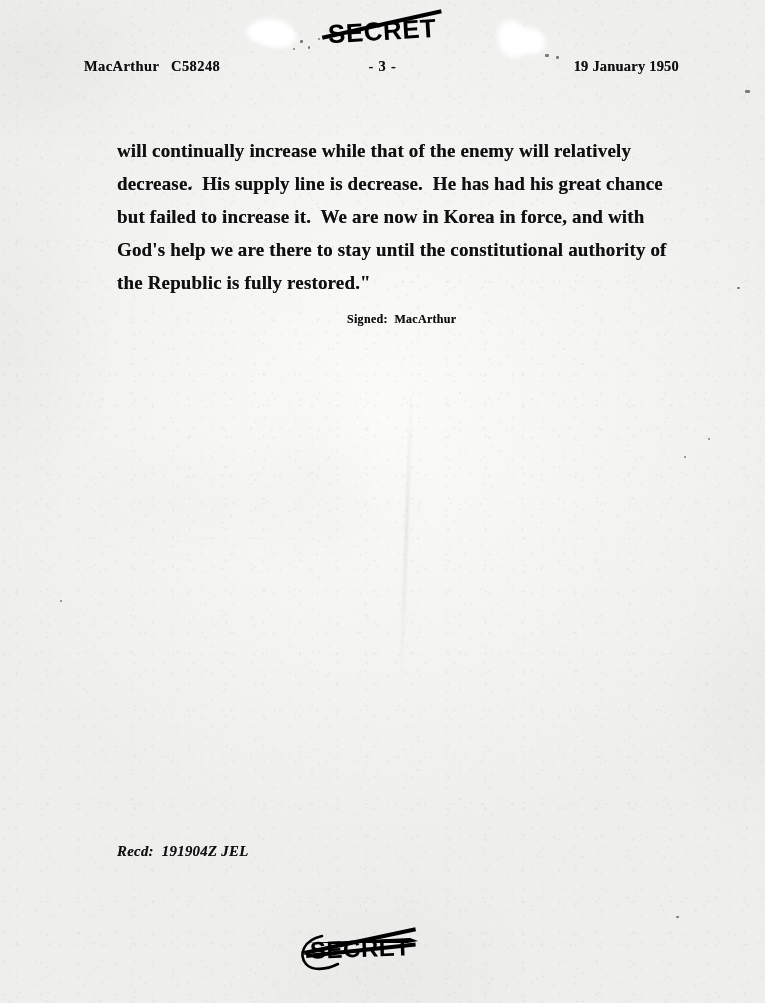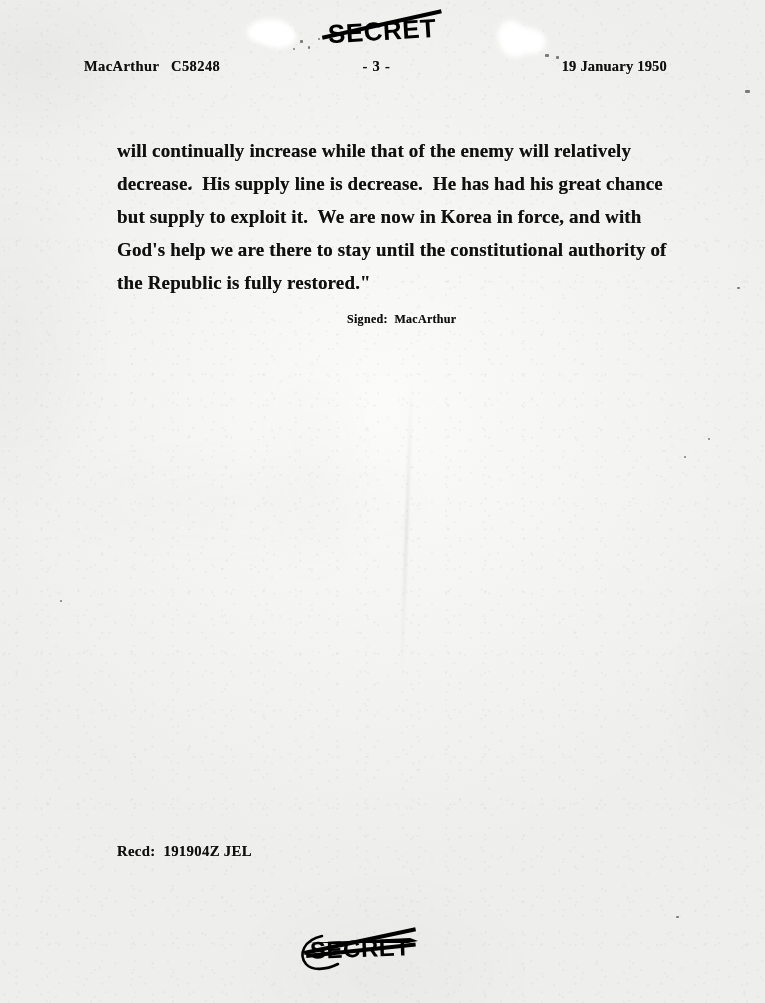--- a/index.html
+++ b/index.html
@@ -80,21 +80,21 @@
 
   .speck {
     position: absolute;
     background: #7a7a7a;
     border-radius: 1px;
   }
 
   
   .header-row {
     position: absolute;
-    left: 0; right: 12px;
+    left: 0; right: 0;
     top: 58px;
     height: 22px;
   }
   .hdr-left {
     position: absolute;
     left: 84px; top: 0;
     font-size: 14.5px;
     font-weight: bold;
     letter-spacing: .4px;
     white-space: pre;
@@ -191,20 +191,21 @@
   }
 
   .recd {
     position: absolute;
     left: 117px;
     top: 843px;
     font-size: 14.8px;
     font-weight: bold;
     letter-spacing: .3px;
     white-space: pre;
+    font-style: italic;
   }
 
   
   .body-line, .signature, .recd, .hdr-left, .hdr-center, .hdr-right {
     text-shadow: 0 0 .5px rgba(0,0,0,.55);
   }
 </style>
 </head>
 <body>
 
@@ -241,21 +242,21 @@
 
   <div class="header-row">
     <div class="hdr-left">MacArthur   C58248</div>
     <div class="hdr-center">- 3 -</div>
     <div class="hdr-right">19 January 1950</div>
   </div>
 
   <div class="body-block">
     <div class="body-line">will continually increase while that of the enemy will relatively</div>
     <div class="body-line">decrease.  His supply line is decrease.  He has had his great chance</div>
-    <div class="body-line">but supply to exploit it.  We are now in Korea in force, and with</div>
+    <div class="body-line">but failed to increase it.  We are now in Korea in force, and with</div>
     <div class="body-line">God's help we are there to stay until the constitutional authority of</div>
     <div class="body-line">the Republic is fully restored."</div>
   </div>
 
   <div class="signature">Signed:  MacArthur</div>
 
   <div class="recd">Recd:  191904Z JEL</div>
 
   <div class="stamp stamp-bottom">
     <span>SECRET</span>

